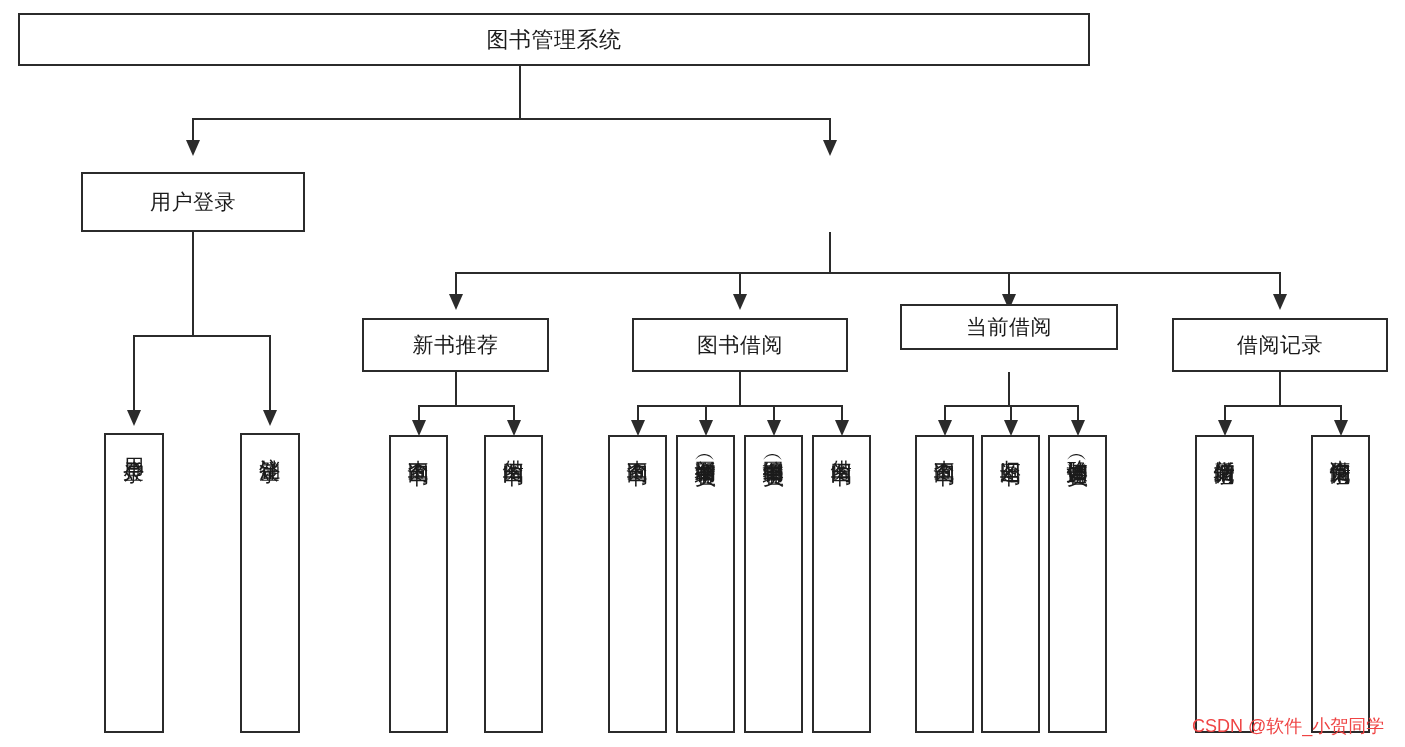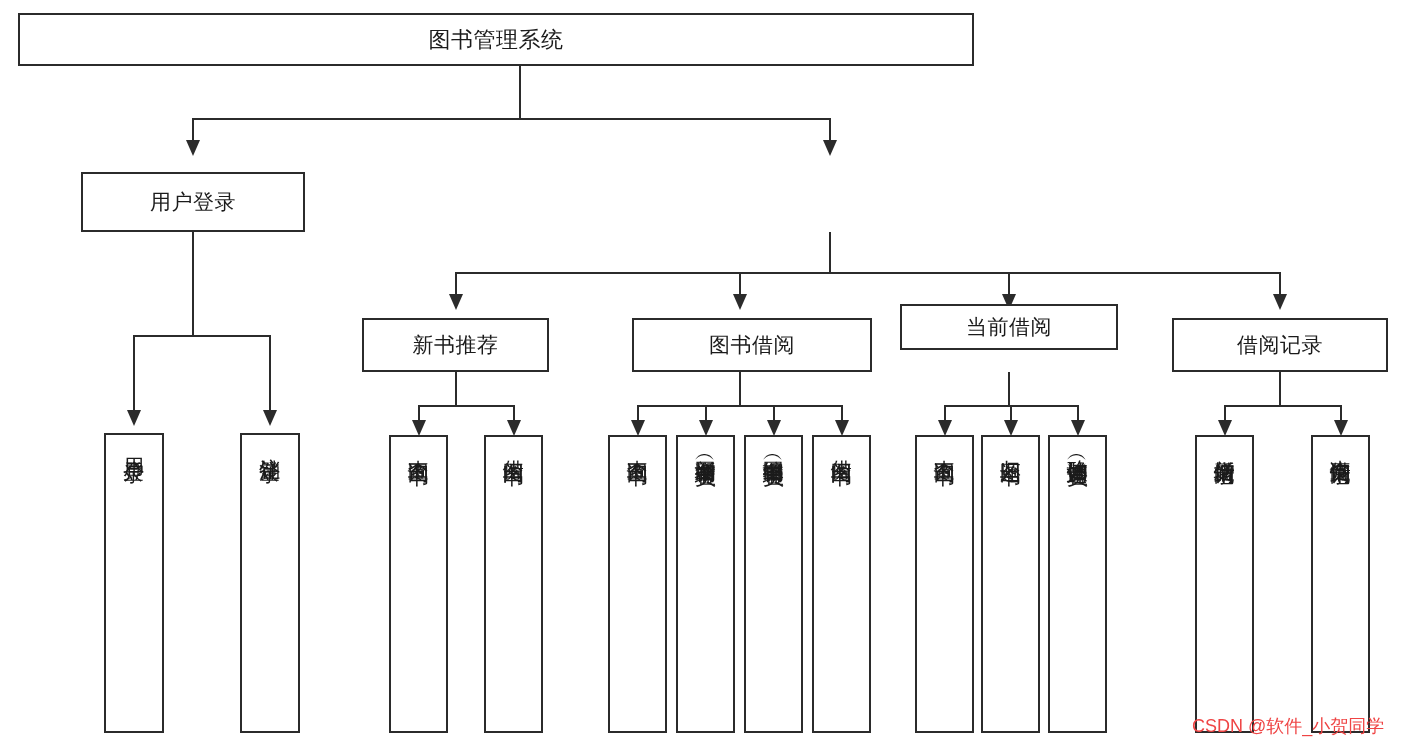--- a/index.html
+++ b/index.html
@@ -87,21 +87,21 @@
     white-space: nowrap;
     user-select: none;
     pointer-events: none;
   }
 </style>
 </head>
 <body>
 
 <div id="canvas">
 
-  <div class="node root" style="left:18px; top:13px; width:956px; height:53px;justify-content:center;">
+  <div class="node root" style="left:18px; top:13px; width:1072px; height:53px;justify-content:center;">
     <span class="node-label">图书管理系统</span>
   </div>
 
   <div class="edge v" style="left:519px; top:66px; height:53px;"></div>
 
   <div class="edge h" style="left:192px; top:118px; width:638px;"></div>
 
   <div class="edge v" style="left:192px; top:118px; height:25px;"></div>
   <div class="arrow" style="left:186px; top:140px;"></div>
   <div class="edge v" style="left:829px; top:118px; height:25px;"></div>
@@ -133,21 +133,21 @@
   <div class="edge v" style="left:739px; top:272px; height:25px;"></div>
   <div class="arrow" style="left:733px; top:294px;"></div>
   <div class="edge v" style="left:1008px; top:272px; height:25px;"></div>
   <div class="arrow" style="left:1002px; top:294px;"></div>
   <div class="edge v" style="left:1279px; top:272px; height:25px;"></div>
   <div class="arrow" style="left:1273px; top:294px;"></div>
 
   <div class="node level2" style="left:362px; top:318px; width:187px; height:54px;">
     <span class="node-label">新书推荐</span>
   </div>
-  <div class="node level2" style="left:632px; top:318px; width:240px; height:54px;">
+  <div class="node level2" style="left:632px; top:318px; width:216px; height:54px;">
     <span class="node-label">图书借阅</span>
   </div>
   <div class="node level2" style="left:900px; top:304px; width:218px; height:46px;">
     <span class="node-label">当前借阅</span>
   </div>
   <div class="node level2" style="left:1172px; top:318px; width:216px; height:54px;align-items:center;">
     <span class="node-label">借阅记录</span>
   </div>
 
   <div class="edge v" style="left:455px; top:372px; height:34px;"></div>

